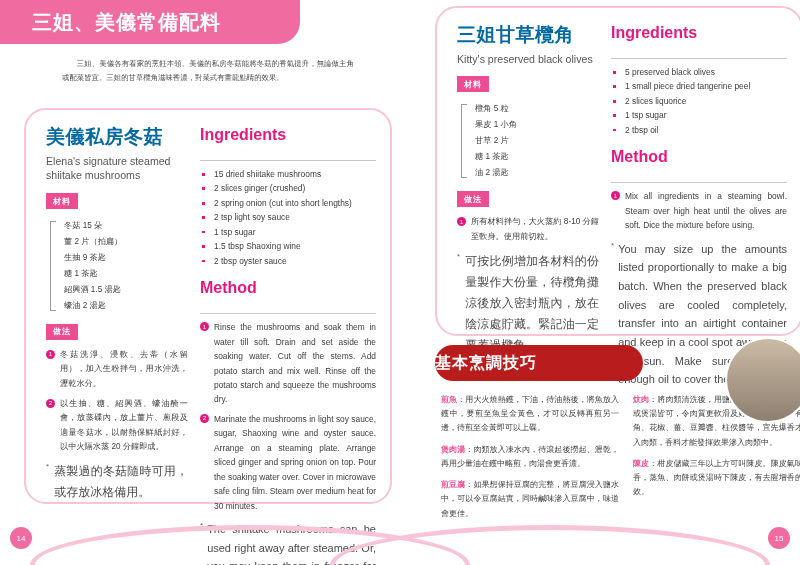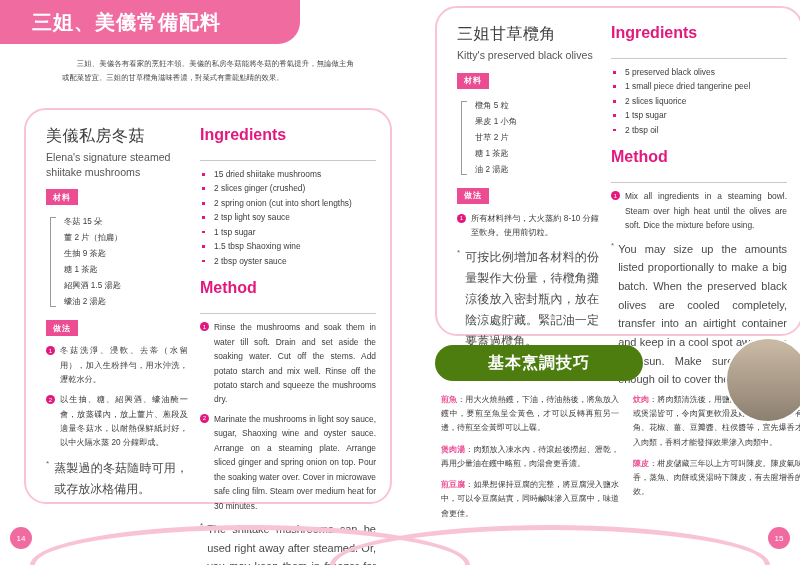--- a/index.html
+++ b/index.html
@@ -41,21 +41,21 @@
     border-radius:22px;
   }
   .card-left { left:24px; top:108px; width:368px; height:396px; }
   .card-right{ left:18px; top:6px;  width:368px; height:330px; }
 
   .card-inner { display:flex; padding:16px 14px 10px 20px; gap:12px; height:100%; }
   .col-cn { width:142px; flex:none; }
   .col-en { flex:1; }
 
   .cn-title {
-    color:#404040; font-size:16px; font-weight:normal;
+    color:#0369a1; font-size:19px; font-weight:bold;
     letter-spacing:0.5px; line-height:1.2;
   }
   .en-title {
     color:#555; font-size:10.6px; line-height:1.38; margin-top:5px;
   }
   .tag {
     display:inline-block; background:#ec4c92; color:#fff;
     font-size:8px; font-weight:bold; padding:2.5px 7px;
     margin-top:10px; letter-spacing:1px;
   }
@@ -92,23 +92,23 @@
     width:2.6px; height:2.6px; background:#e2187e;
   }
   .en-step { display:flex; gap:5px; margin-bottom:5px; }
   .en-step-txt { font-size:8.4px; line-height:1.72; color:#3c3c3c; text-align:justify; }
   .en-note { display:flex; gap:4px; margin-top:7px; }
   .en-note-txt { font-size:11px; line-height:1.7; color:#4a4a4a; text-align:justify; }
 
   
   .tips-wrap { position:absolute; left:18px; top:345px; width:382px; height:200px; }
   .tips-banner {
-    width:208px; height:36px; background:#4d7c0f;
+    width:208px; height:36px; background:#b91c1c;
     border-radius:18px 18px 18px 18px;
-    display:flex; align-items:center; justify-content:center;
+    display:flex; align-items:center; 
   }
   .tips-banner-title { color:#fff; font-size:16px; font-weight:bold; letter-spacing:1px; }
   .tips-photo {
     position:absolute; right:6px; top:-8px; width:86px; height:86px;
     border-radius:50%; overflow:hidden; border:2px solid #fff;
     background:linear-gradient(#cbbba6,#8d7f70);
   }
   .tips-cols { display:flex; gap:14px; margin-top:12px; padding:0 6px; }
   .tips-col { flex:1; }
   .tip { margin-bottom:7px; font-size:8px; line-height:1.78; color:#3c3c3c; text-align:justify; }

